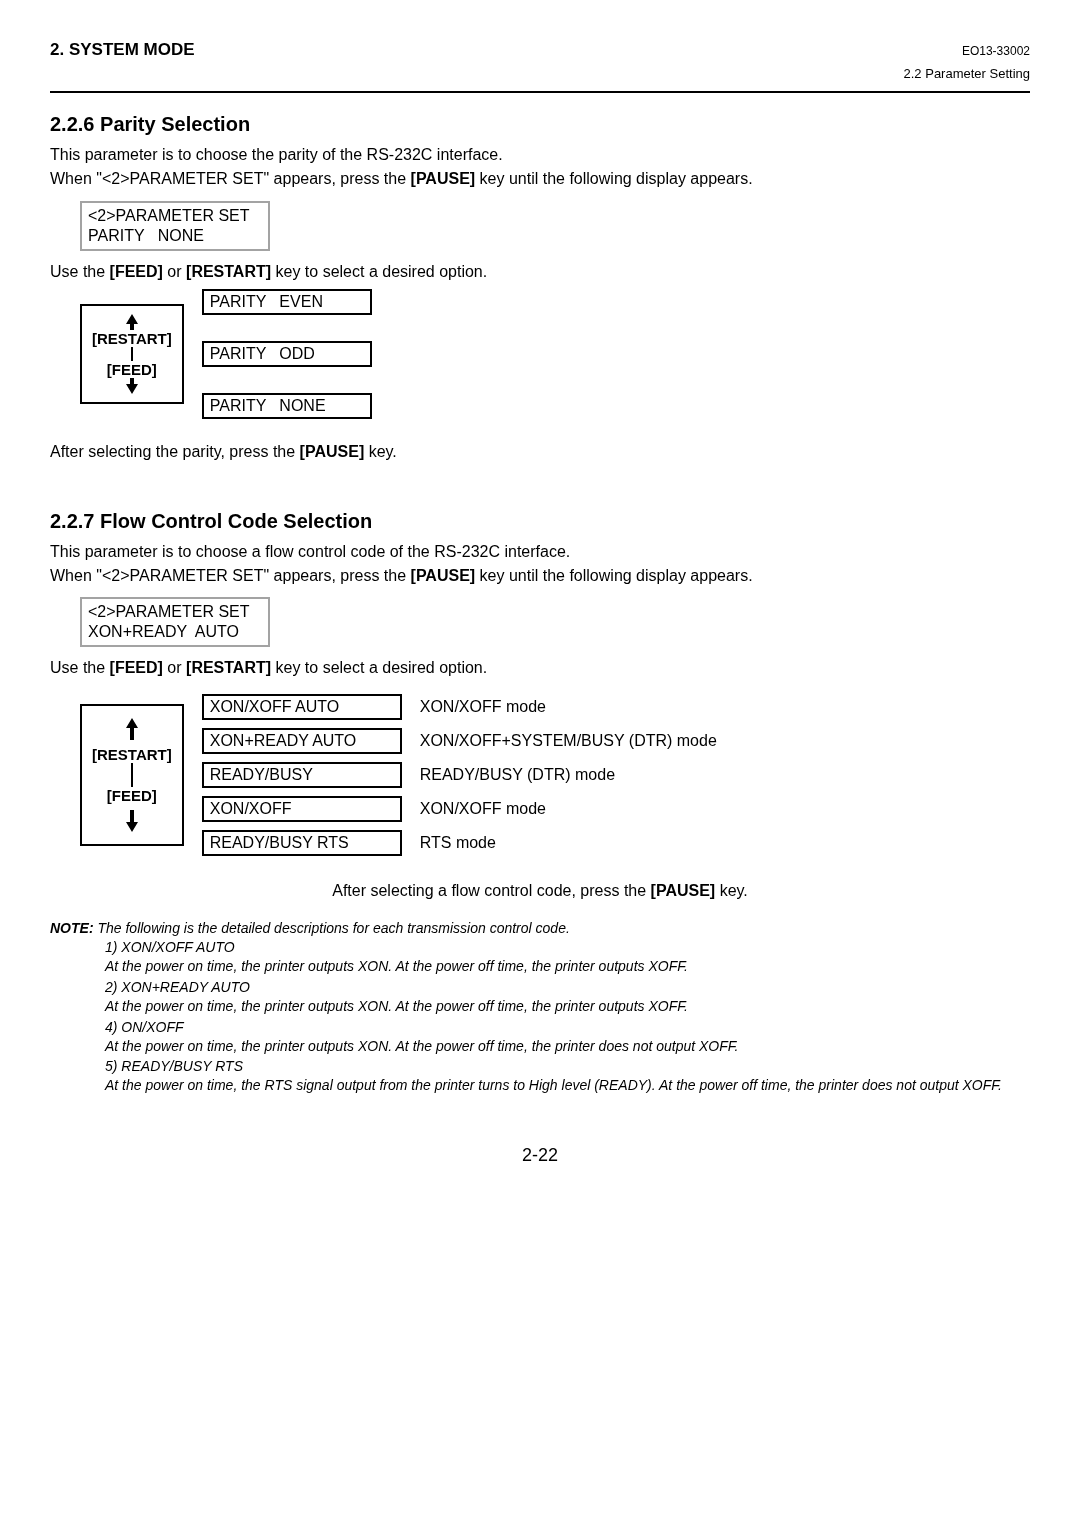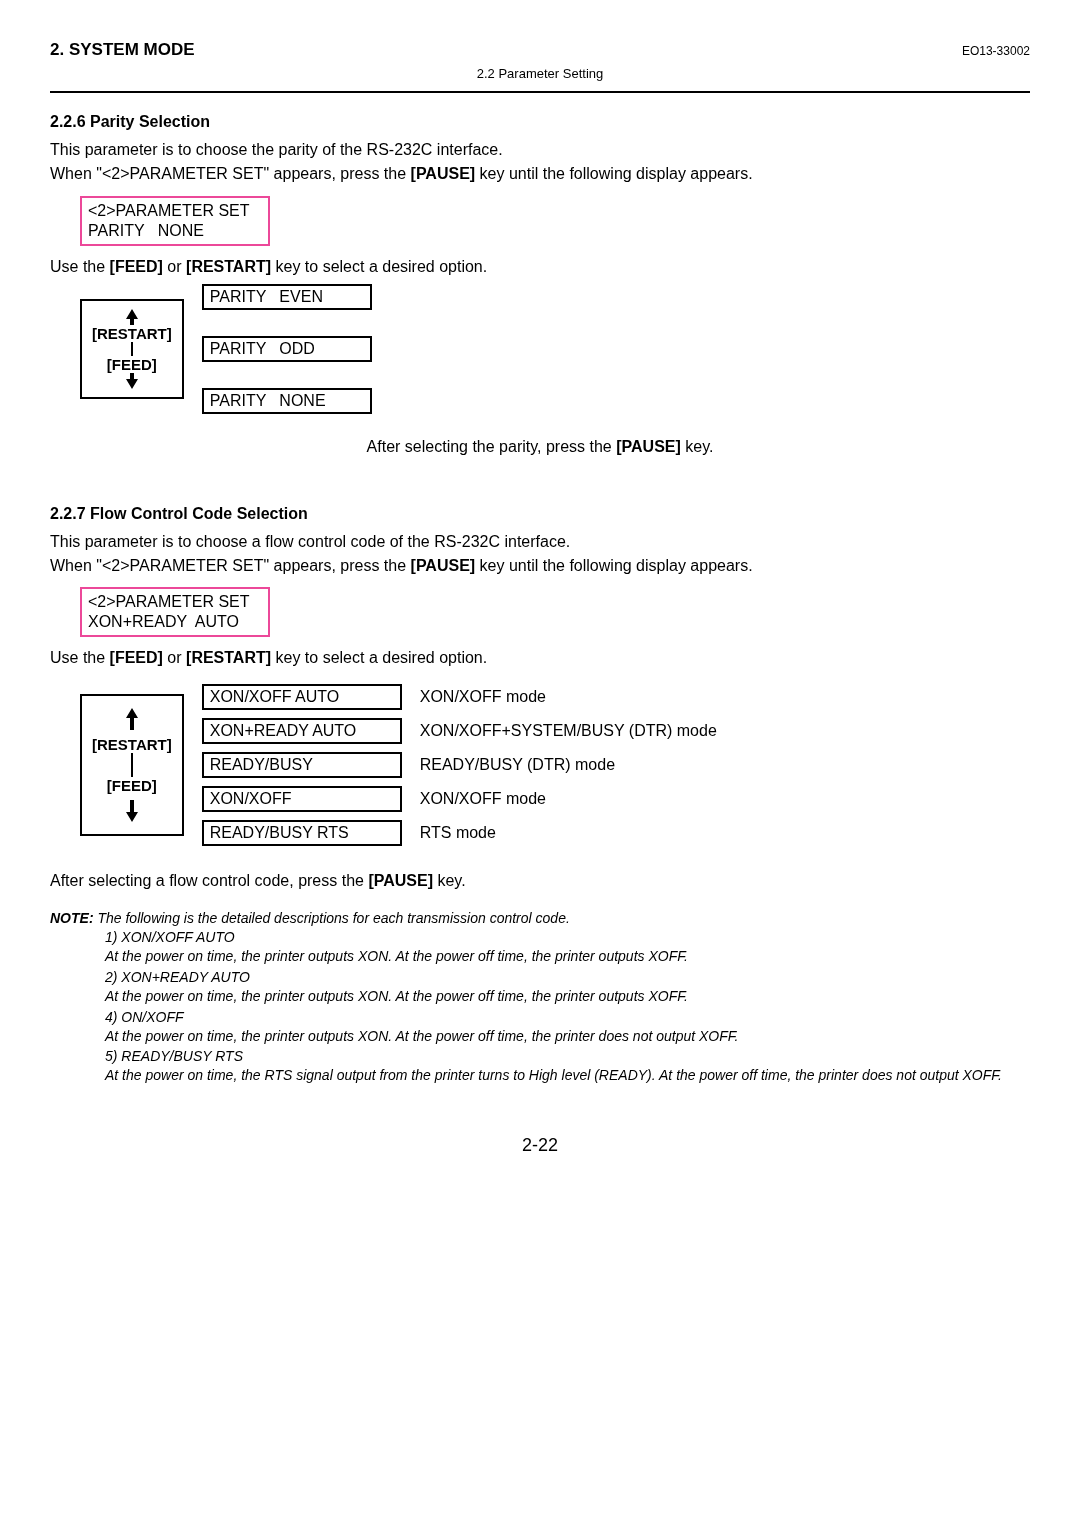--- a/index.html
+++ b/index.html
@@ -1,24 +1,24 @@
 <!DOCTYPE html>
 <html><head>
   <meta charset="utf-8">
   <style>
     * { box-sizing: border-box; margin: 0; padding: 0; }
     body { font-family: Arial, Helvetica, sans-serif; font-size: 16px; color: #000; background: #fff; width: 1080px; margin: 0 auto; padding: 40px 50px; }
     .header { display: flex; justify-content: space-between; align-items: baseline; margin-bottom: 6px; }
     .header-left { font-weight: bold; font-size: 17px; text-align: center; }
     .header-right { font-size: 12px; }
-    .subheader { text-align: center; font-size: 13px; margin-bottom: 10px; }
+    .subheader { text-align: right; font-size: 13px; margin-bottom: 10px; }
     hr.rule { border: none; border-top: 2.5px solid #000; margin-bottom: 20px; }
-    .section-title { font-weight: bold; font-size: 16px; margin: 18px 0 8px 0; }
+    .section-title { font-weight: bold; font-size: 20px; margin: 18px 0 8px 0; }
     .para { font-size: 16px; line-height: 1.4; margin: 2px 0; }
-    .lcd { border: 2px solid #ec4899; display: inline-block; padding: 3px 8px 3px 6px; font-family: Arial, sans-serif; font-size: 16px; line-height: 1.25; white-space: pre; margin: 8px 0 8px 30px; min-width: 190px; }
+    .lcd { border: 2px solid #a3a3a3; display: inline-block; padding: 3px 8px 3px 6px; font-family: Arial, sans-serif; font-size: 16px; line-height: 1.25; white-space: pre; margin: 8px 0 8px 30px; min-width: 190px; }
     .lcd-small { border: 2px solid #000; padding: 2px 8px 2px 6px; font-size: 16px; white-space: pre; min-width: 170px; }
     .navbox { border: 2px solid #000; padding: 6px 10px; display: inline-flex; flex-direction: column; align-items: center; gap: 0px; font-weight: bold; font-size: 15px; margin-left: 30px; }
     .navlabel { font-weight: bold; }
     .flex-opts { display: flex; align-items: center; gap: 18px; margin: 6px 0 4px 0; }
     .opts-col { display: flex; flex-direction: column; gap: 26px; }
     .note-block { margin-top: 18px; font-size: 14px; }
     .note-label { font-weight: bold; font-style: italic; }
     .note-lead { font-style: italic; }
     .notelist { list-style: none; margin-left: 55px; font-style: italic; }
     .notelist li { margin: 2px 0; line-height: 1.35; }
@@ -71,21 +71,21 @@
         <path d="M8 16 L14 6 L10 6 L10 0 L6 0 L6 6 L2 6 Z" fill="#000"></path>
       </svg>
   </div>
   <div class="opts-col">
     <div class="lcd-small">PARITY   EVEN</div>
     <div class="lcd-small">PARITY   ODD</div>
     <div class="lcd-small">PARITY   NONE</div>
   </div>
 </div>
 
-<div class="para" style="margin-top:22px;text-align:center;">
+<div class="para" style="margin-top:22px;">
   <span>After selecting the parity, press the </span><b>[PAUSE]</b><span> key.</span>
 </div>
 
 <div class="section-gap"></div>
 
 
 <div class="section-title">2.2.7  Flow Control Code Selection</div>
 <div class="para">This parameter is to choose a flow control code of the RS-232C interface.</div>
 <div class="para">
   <span>When "&lt;2&gt;PARAMETER SET" appears, press the </span><b>[PAUSE]</b><span> key until the following display appears.</span>
@@ -143,21 +143,21 @@
     <tr>
           <td class="lcdcell">
             <div class="lcd-small" style="min-width:200px;">READY/BUSY RTS</div>
           </td>
           <td>RTS mode</td>
         </tr>
   </tbody>
     </table>
 </div>
 
-<div class="para" style="margin-top:16px;">
+<div class="para" style="margin-top:16px;text-align:center;">
   <span>After selecting a flow control code, press the </span><b>[PAUSE]</b><span> key.</span>
 </div>
 
 
 <div class="note-block">
   <span class="note-label">NOTE:  </span><span class="note-lead">The following is the detailed descriptions for each transmission control code.</span>
   <ul class="notelist">
     <li><span>1) </span><span>XON/XOFF AUTO</span><div class="nbody">At the power on time, the printer outputs XON.  At the power off time, the printer outputs XOFF.</div></li>
     <li><span>2) </span><span>XON+READY AUTO</span><div class="nbody">At the power on time, the printer outputs XON.  At the power off time, the printer outputs XOFF.</div></li>
     <li><span>4) </span><span>ON/XOFF</span><div class="nbody">At the power on time, the printer outputs XON.  At the power off time, the printer does not output XOFF.</div></li>

